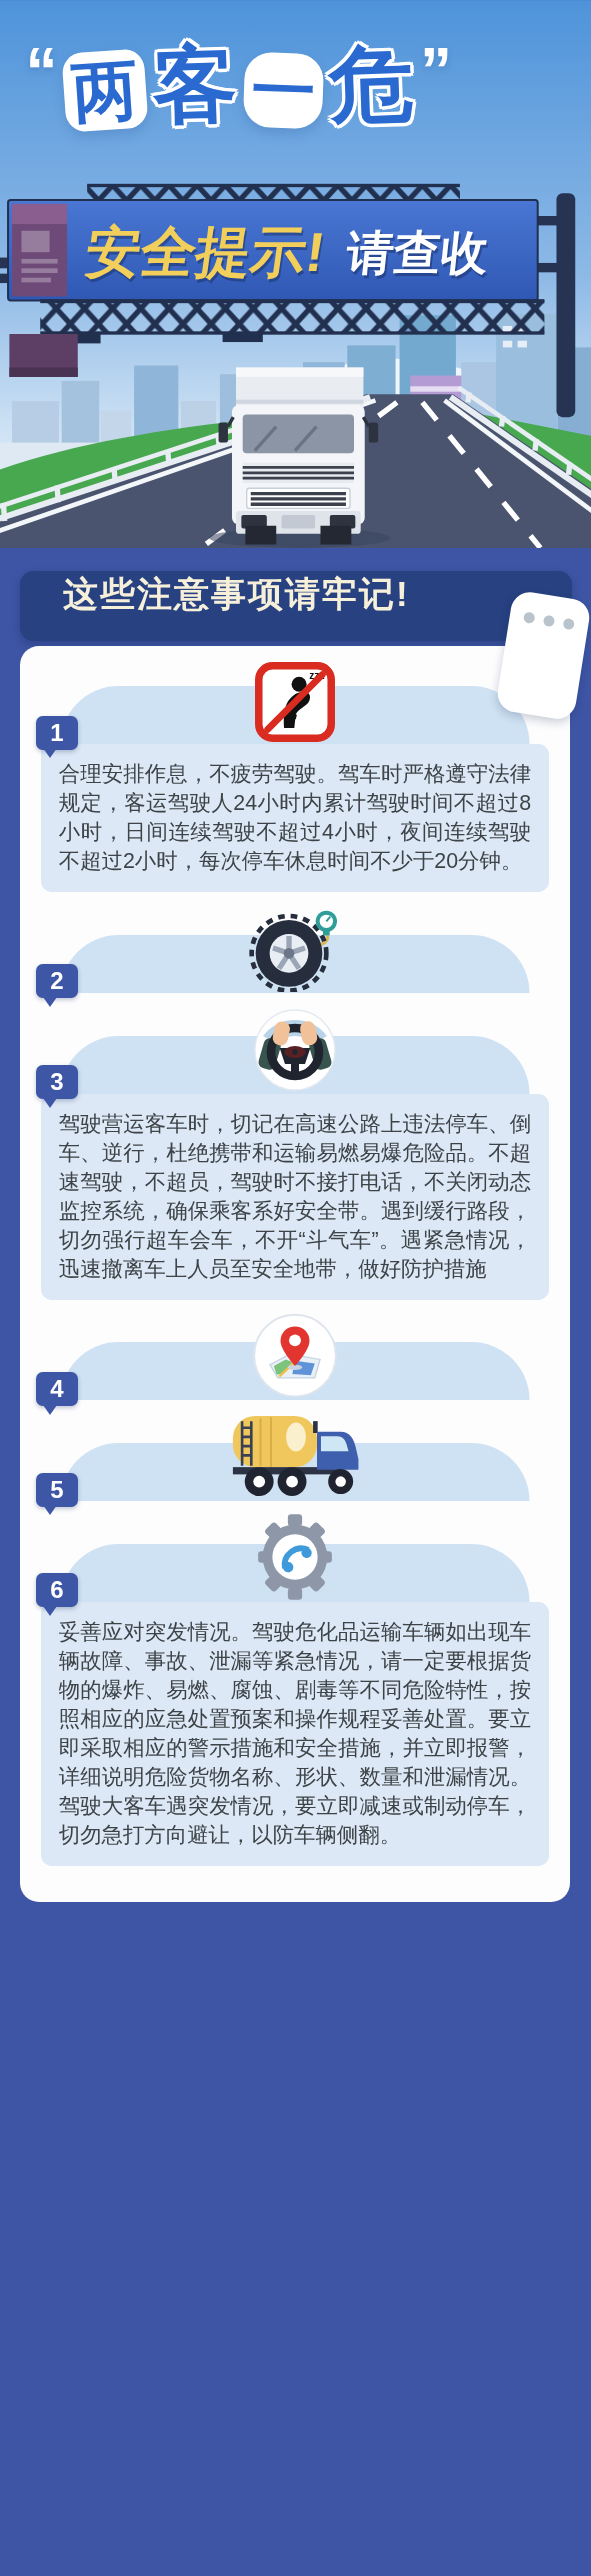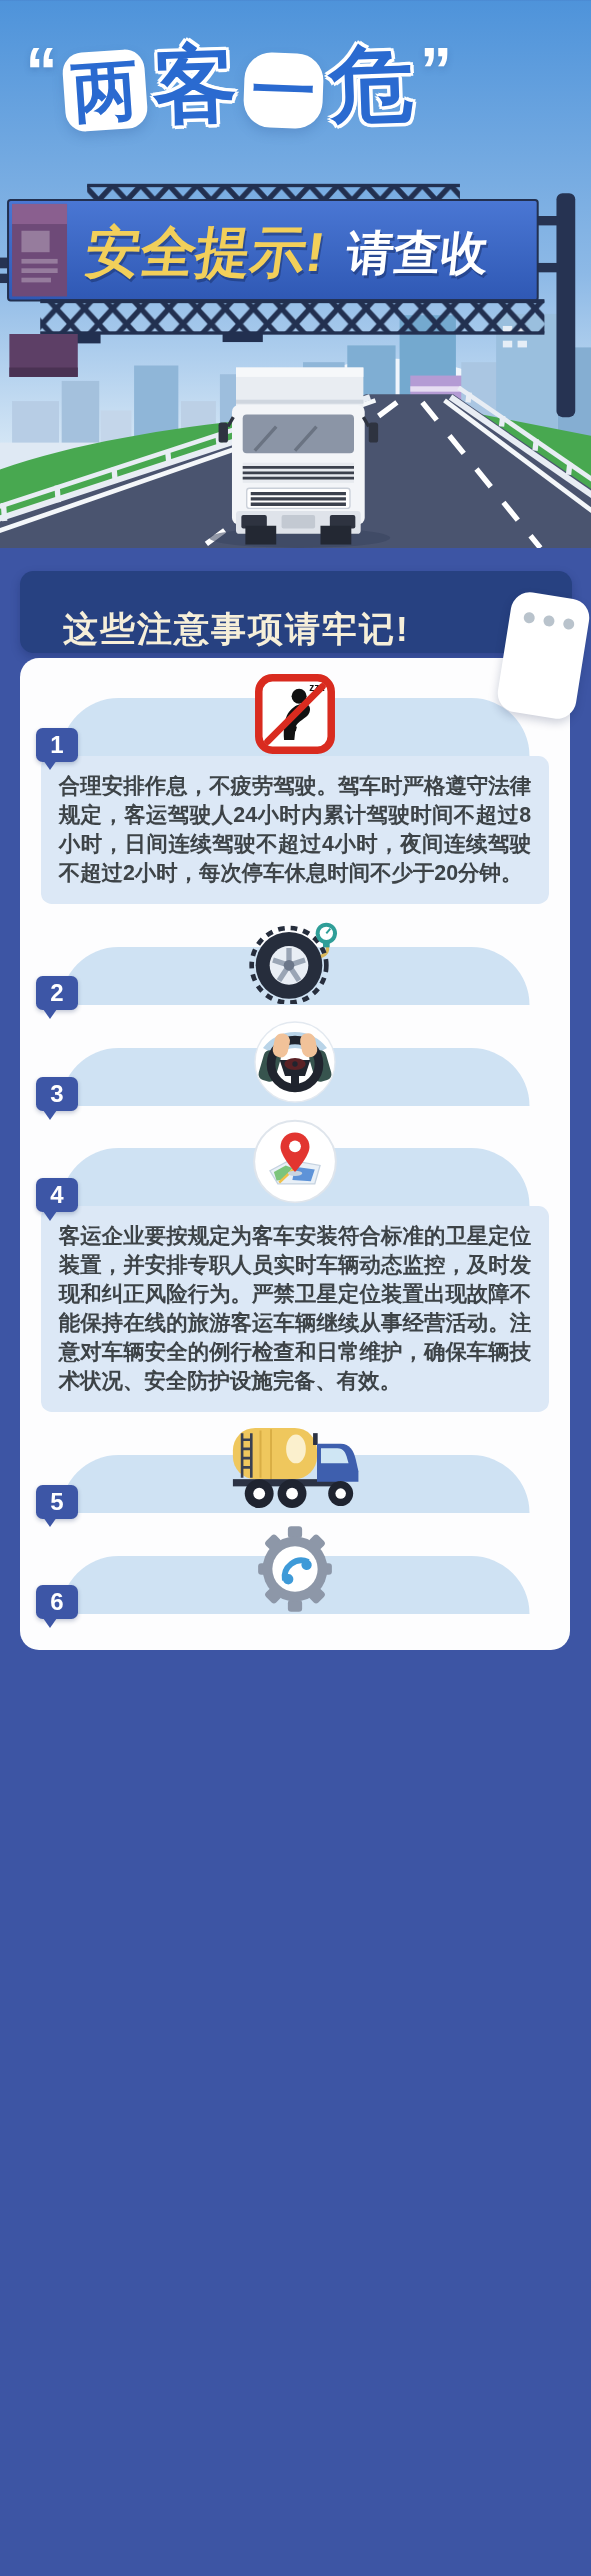--- a/index.html
+++ b/index.html
@@ -66,22 +66,22 @@
     white-space:nowrap;
   }
 
   
   .notice { position:relative; background:#3d55a4; padding:23px 0 20px 0; }
   .band {
     position:relative;
     margin:0 20px 0 20px;
     background:#274181;
     border-radius:13.4px;
-    height:82px;
-    display:flex; align-items:flex-end;
+    height:70px;
+    display:flex; align-items:flex-start;
     padding-left:43px;
     box-shadow:0 4px 9.4px rgba(10,25,70,.25);
   }
   .band-title {
     color:#f6efd9; font-size:35px; font-weight:800;
     letter-spacing:2px; white-space:nowrap;
   }
   .bubble {
     position:absolute; right:-10.7px; top:24px;
     width:79px; height:101px;
@@ -132,21 +132,21 @@
     border-right:7.4px solid transparent;
     border-top:10px solid #3d56a6;
   }
   .tip-panel {
     position:relative;
     margin:0 21.4px;
     background:#dce8f6;
     border-radius:10.7px;
     padding:16px 17.4px;
     font-size:21.4px; line-height:29px;
-    color:#3d4347; font-weight:700;
+    color:#3d4347; font-weight:400;
     text-align:justify;
     z-index:2;
   }
 </style>
 </head>
 <body>
 
 <div class="page">
 
   <section class="hero">
@@ -358,40 +358,40 @@
               <rect x="37" y="20" width="23" height="36" rx="11" fill="#f1c299" transform="rotate(12 48 38)"></rect>
               <rect x="78" y="20" width="23" height="36" rx="11" fill="#f1c299" transform="rotate(-12 89 38)"></rect>
               <path d="M46,60 L92,60 L84,84 L54,84 Z" fill="#20242e"></path>
               <ellipse cx="69" cy="66" rx="16" ry="9" fill="#5a2125"></ellipse>
               <circle cx="69" cy="66" r="4" fill="#20242e"></circle>
               <rect x="63" y="84" width="12" height="16" fill="#20242e"></rect>
             </svg>
           </span>
           <div class="badge">3</div>
         </div>
+        <div class="tip-panel">驾驶营运客车时，切记在高速公路上违法停车、倒车、逆行，杜绝携带和运输易燃易爆危险品。不超速驾驶，不超员，驾驶时不接打电话，不关闭动态监控系统，确保乘客系好安全带。遇到缓行路段，切勿强行超车会车，不开“斗气车”。遇紧急情况，迅速撤离车上人员至安全地带，做好防护措施</div>
       </div>
 
       <div class="tip">
         <div class="tip-head">
           <div class="arch"></div>
           <span class="tip-icon">
             <svg width="87" height="87" viewBox="0 0 132 132">
               <circle cx="66" cy="66" r="62" fill="#ffffff" stroke="#dfe5ec" stroke-width="3"></circle>
               <polygon points="28,80 58,64 104,72 96,100 40,100" fill="#e9f0f7" stroke="#c5d2e0" stroke-width="2"></polygon>
               <polygon points="34,82 52,72 62,76 48,94 38,95" fill="#7cc47c"></polygon>
               <polygon points="66,74 96,78 90,96 62,94" fill="#5e93d8"></polygon>
               <path d="M42,98 L72,70" stroke="#f0c04a" stroke-width="4"></path>
               <ellipse cx="66" cy="84" rx="11" ry="4" fill="#c9d4e0"></ellipse>
               <path d="M66,22 C78,22 88,31 88,44 C88,58 66,82 66,82 C66,82 44,58 44,44 C44,31 54,22 66,22 Z" fill="#e23530"></path>
               <circle cx="66" cy="43" r="9" fill="#ffffff"></circle>
             </svg>
           </span>
           <div class="badge">4</div>
         </div>
-        <div class="tip-panel">客运企业要按规定为客车安装符合标准的卫星定位装置，并安排专职人员实时车辆动态监控，及时发现和纠正风险行为。严禁卫星定位装置出现故障不能保持在线的旅游客运车辆继续从事经营活动。注意对车辆安全的例行检查和日常维护，确保车辆技术状况、安全防护设施完备、有效。</div>
       </div>
 
       <div class="tip">
         <div class="tip-head">
           <div class="arch"></div>
           <span class="tip-icon">
             <svg width="137" height="92" viewBox="0 0 205 140">
               <rect x="8" y="12" width="128" height="78" rx="34" fill="#efc75d"></rect>
               <ellipse cx="104" cy="44" rx="15" ry="22" fill="#fbf0cd"></ellipse>
               <line x1="50" y1="16" x2="50" y2="88" stroke="#d9ae45" stroke-width="3"></line>
@@ -439,18 +439,19 @@
               <circle cx="75" cy="68" r="35" fill="#ffffff"></circle>
               <g transform="rotate(-38 75 68)" fill="#3e9ad8">
                 <circle cx="57" cy="74" r="8"></circle>
                 <circle cx="93" cy="74" r="8"></circle>
                 <path d="M52,72 A 26,26 0 0 1 98,72" stroke="#3e9ad8" stroke-width="9" fill="none"></path>
               </g>
             </svg>
           </span>
           <div class="badge">6</div>
         </div>
+        <div class="tip-panel">妥善应对突发情况。驾驶危化品运输车辆如出现车辆故障、事故、泄漏等紧急情况，请一定要根据货物的爆炸、易燃、腐蚀、剧毒等不同危险特性，按照相应的应急处置预案和操作规程妥善处置。要立即采取相应的警示措施和安全措施，并立即报警，详细说明危险货物名称、形状、数量和泄漏情况。驾驶大客车遇突发情况，要立即减速或制动停车，切勿急打方向避让，以防车辆侧翻。</div>
       </div>
 
     </div>
   </section>
 </div>
 
 
 </body></html>

